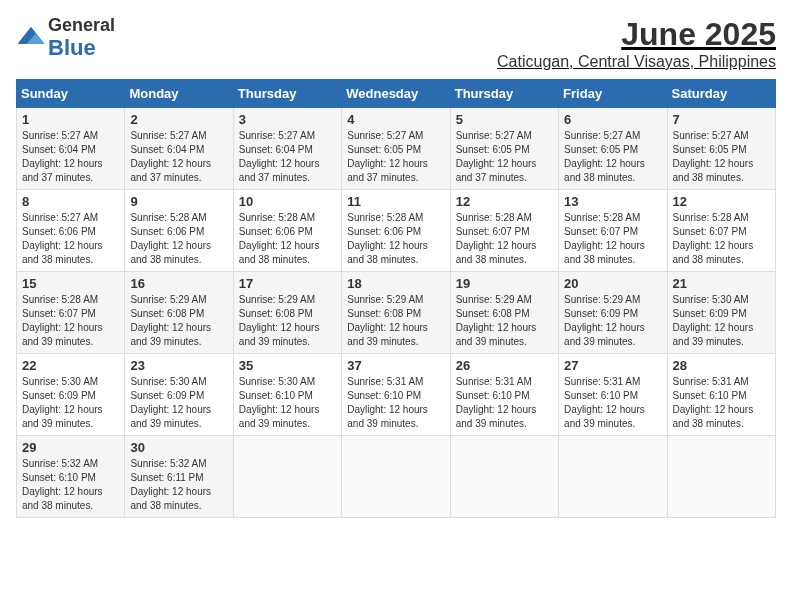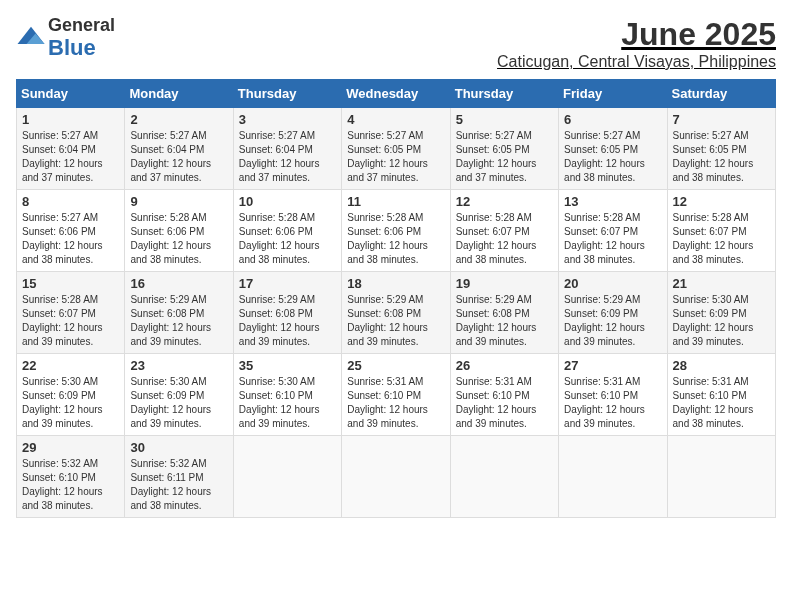--- a/index.html
+++ b/index.html
@@ -322,21 +322,21 @@
       </td>
         <td>
         <span class="day-number">35</span>
         <div class="day-info">
           Sunrise: 5:30 AM<br>
           Sunset: 6:10 PM<br>
           Daylight: 12 hours and 39 minutes.
         </div>
       </td>
         <td>
-        <span class="day-number">25</span>
+        <span class="day-number">37</span>
         <div class="day-info">
           Sunrise: 5:31 AM<br>
           Sunset: 6:10 PM<br>
           Daylight: 12 hours and 39 minutes.
         </div>
       </td>
         <td>
         <span class="day-number">26</span>
         <div class="day-info">
           Sunrise: 5:31 AM<br>

